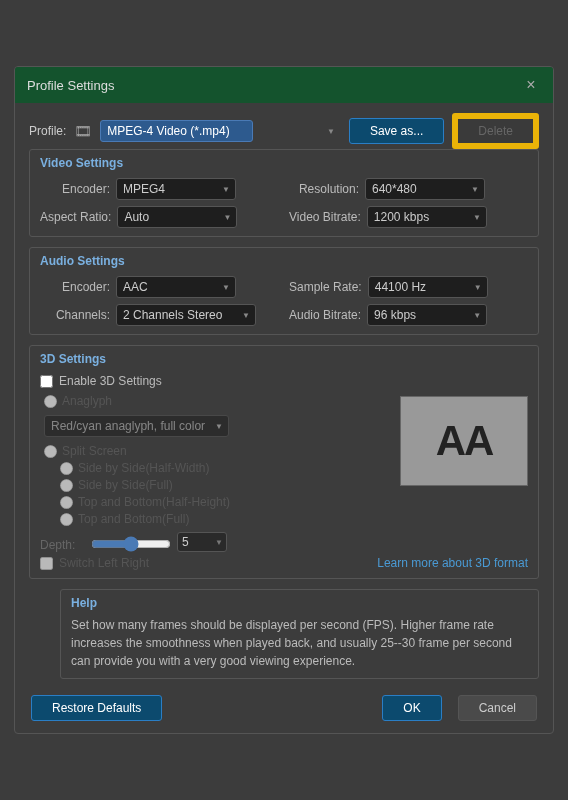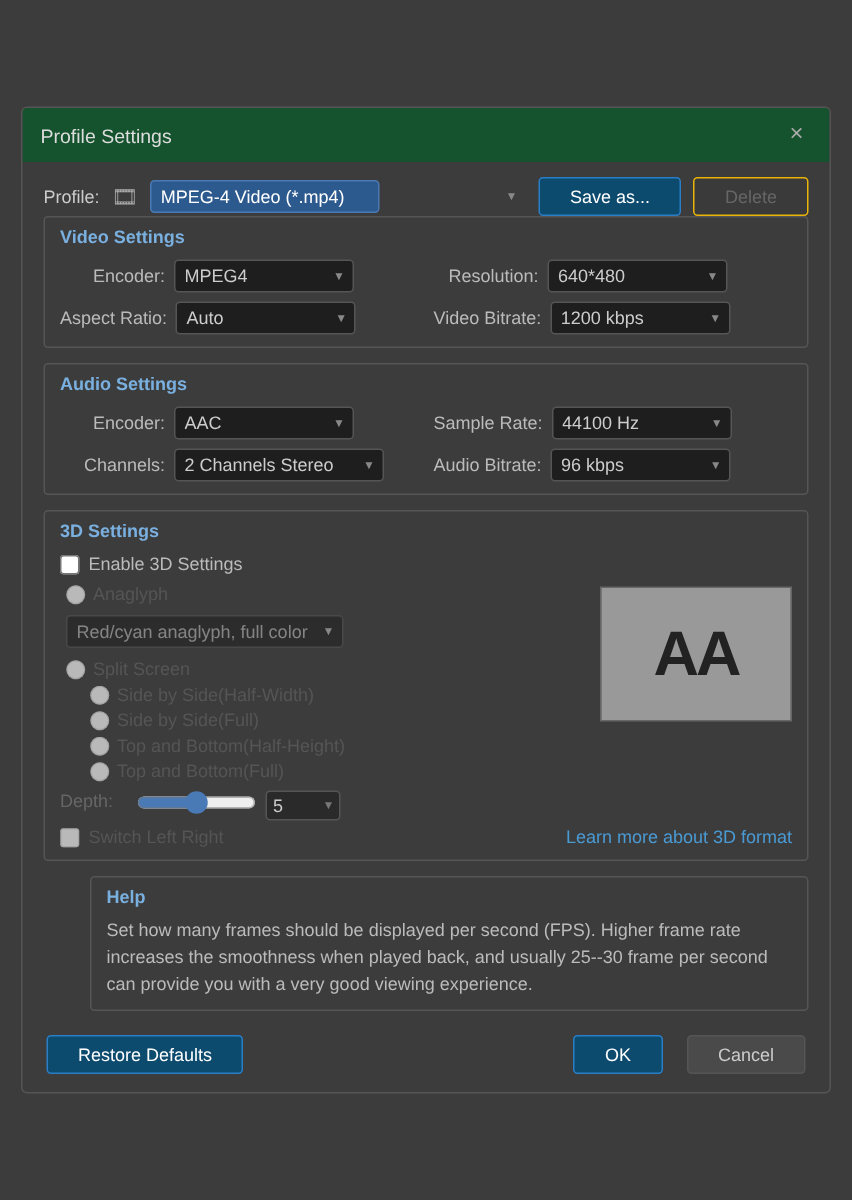--- a/index.html
+++ b/index.html
@@ -92,21 +92,21 @@
       color: #ccc;
       background: #4a4a4a;
     }
     .btn-blue {
       background: #0c4a6e;
       border: 1px solid #2a7ec5;
       color: #fff;
     }
     .btn-disabled {
       background: #3a3a3a;
-      border: 1px solid #eab308;
+      border: 6px solid #eab308;
       color: #666;
       cursor: default;
     }
     .section {
       border: 1px solid #555;
       border-radius: 3px;
       margin-bottom: 10px;
       padding: 6px 10px 8px;
       position: relative;
     }
@@ -199,21 +199,21 @@
       letter-spacing: -2px;
       background: #999;
       width: 100%;
       height: 100%;
       display: flex;
       align-items: center;
       justify-content: center;
     }
     .depth-row {
       display: flex;
-      align-items: flex-start;
+      align-items: flex-end;
       gap: 6px;
       margin-top: 6px;
     }
     .depth-label {
       color: #666;
       font-size: 12px;
       min-width: 45px;
     }
     .depth-slider {
       width: 80px;

